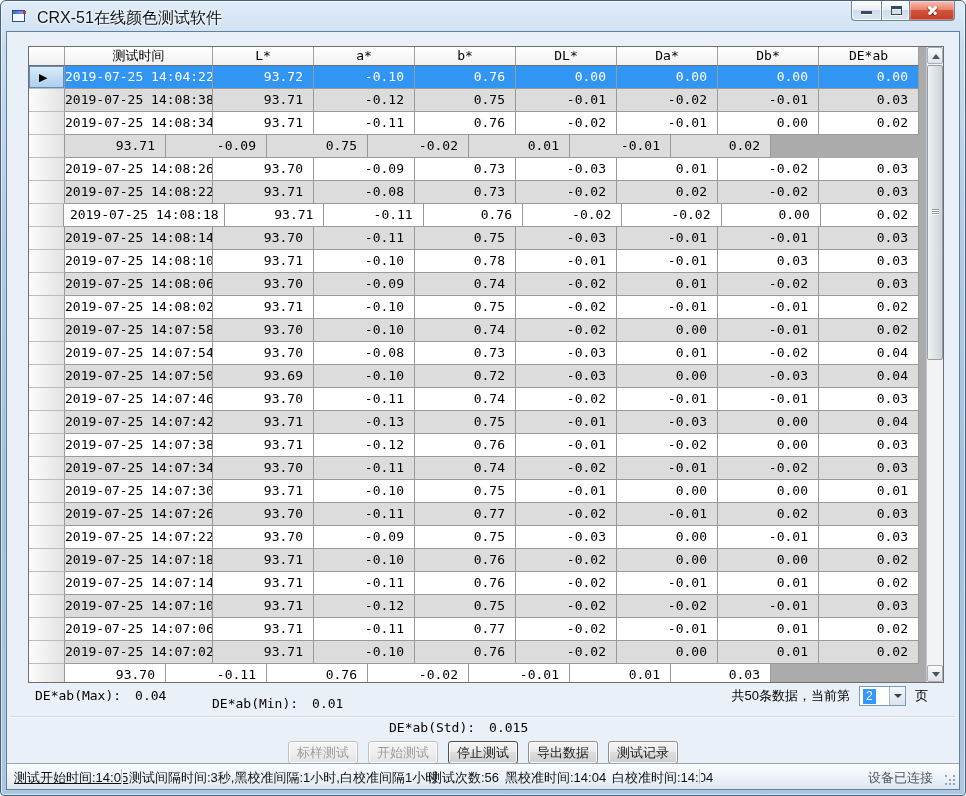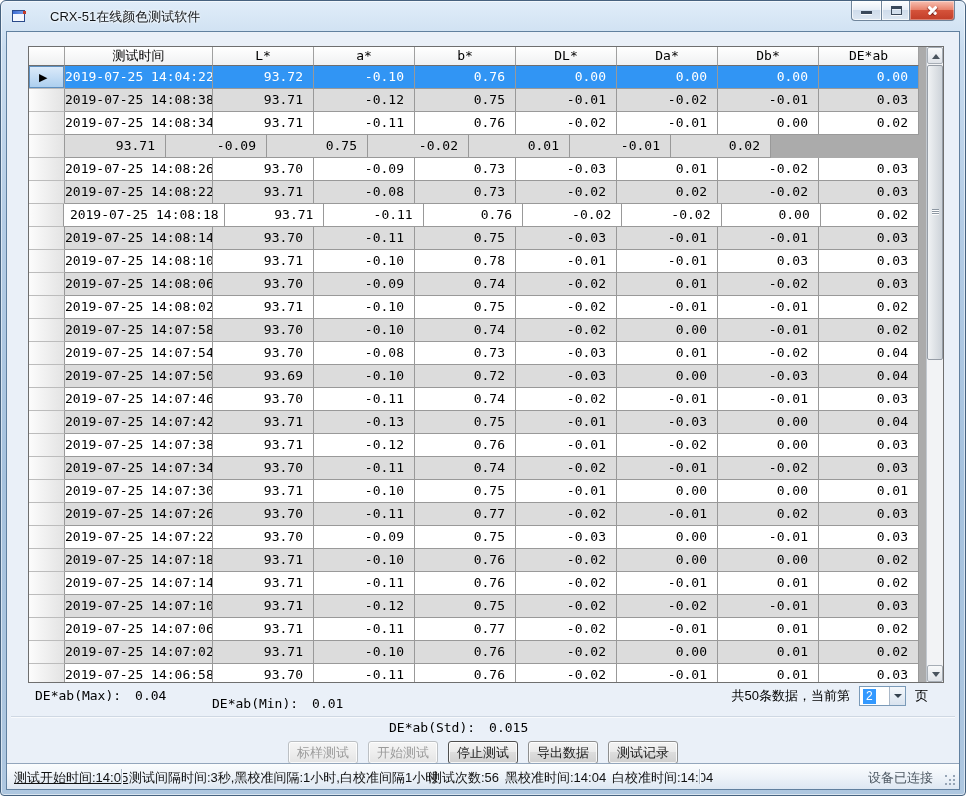--- a/index.html
+++ b/index.html
@@ -10,21 +10,21 @@
     background:linear-gradient(180deg,#e0edf9 0%,#c9dcef 6%,#b4cce5 28%,#a6c2de 60%,#aec7e0 100%);
     border:1px solid #46627f;border-radius:6px 6px 4px 4px;
     box-shadow:inset 0 0 0 1px rgba(255,255,255,.55);
   }
   
   .titlebar{position:absolute;left:0;top:0;right:0;height:30px;}
   .app-icon{position:absolute;left:11px;top:8px;width:15px;height:14px;}
   .app-icon .win{position:absolute;left:0;top:1px;width:13px;height:12px;border:1px solid #2a4a8a;background:#f4f8ff;}
   .app-icon .bar{position:absolute;left:1px;top:2px;width:11px;height:3px;background:linear-gradient(90deg,#3c6cd4,#7aa0e8);}
   .app-icon .dot{position:absolute;right:1px;top:2px;width:3px;height:3px;background:#c33a2a;}
-  .title-text{position:absolute;left:49px;top:7px;font-size:13px;color:#101418;text-shadow:0 0 3px #fff,0 0 3px #fff;white-space:nowrap;}
+  .title-text{position:absolute;left:36px;top:7px;font-size:16px;color:#101418;text-shadow:0 0 3px #fff,0 0 3px #fff;white-space:nowrap;}
   .caption-buttons{position:absolute;top:0;right:10px;display:flex;}
   .cap-btn{position:relative;height:20px;border:1px solid #70859b;border-top:none;
     background:linear-gradient(180deg,#fdfeff 0%,#e8eff7 45%,#cfdceb 50%,#dde7f2 100%);
     box-shadow:inset 0 0 0 1px rgba(255,255,255,.7);}
   .cap-btn.minb{width:30px;border-radius:0 0 0 4px;border-right:none;}
   .cap-btn.maxb{width:29px;}
   .cap-btn.closeb{width:45px;border-radius:0 0 4px 0;border-left:none;
     background:linear-gradient(180deg,#f7c0b2 0%,#e8836d 45%,#d4523a 50%,#c23d28 100%);
     box-shadow:inset 0 0 0 1px rgba(255,255,255,.35);}
   .glyph-min{position:absolute;left:9px;bottom:6px;width:11px;height:3px;background:#39485a;box-shadow:0 1px 0 rgba(255,255,255,.8);}
@@ -423,21 +423,20 @@
               <div class="gcell cnum" style="width: 101px;">93.71</div>
               <div class="gcell cnum" style="width: 101px;">-0.10</div>
               <div class="gcell cnum" style="width: 101px;">0.76</div>
               <div class="gcell cnum" style="width: 101px;">-0.02</div>
               <div class="gcell cnum" style="width: 101px;">0.00</div>
               <div class="gcell cnum" style="width: 101px;">0.01</div>
               <div class="gcell cnum" style="width: 100px;">0.02</div>
             </div>
             <div class="grow">
               <div class="rhcell"></div>
-              <div class="gcell ctime" style="width: 148px;">2019-07-25 14:06:58</div>
               <div class="gcell cnum" style="width: 101px;">93.70</div>
               <div class="gcell cnum" style="width: 101px;">-0.11</div>
               <div class="gcell cnum" style="width: 101px;">0.76</div>
               <div class="gcell cnum" style="width: 101px;">-0.02</div>
               <div class="gcell cnum" style="width: 101px;">-0.01</div>
               <div class="gcell cnum" style="width: 101px;">0.01</div>
               <div class="gcell cnum" style="width: 100px;">0.03</div>
             </div>
           </div>
       </div>

